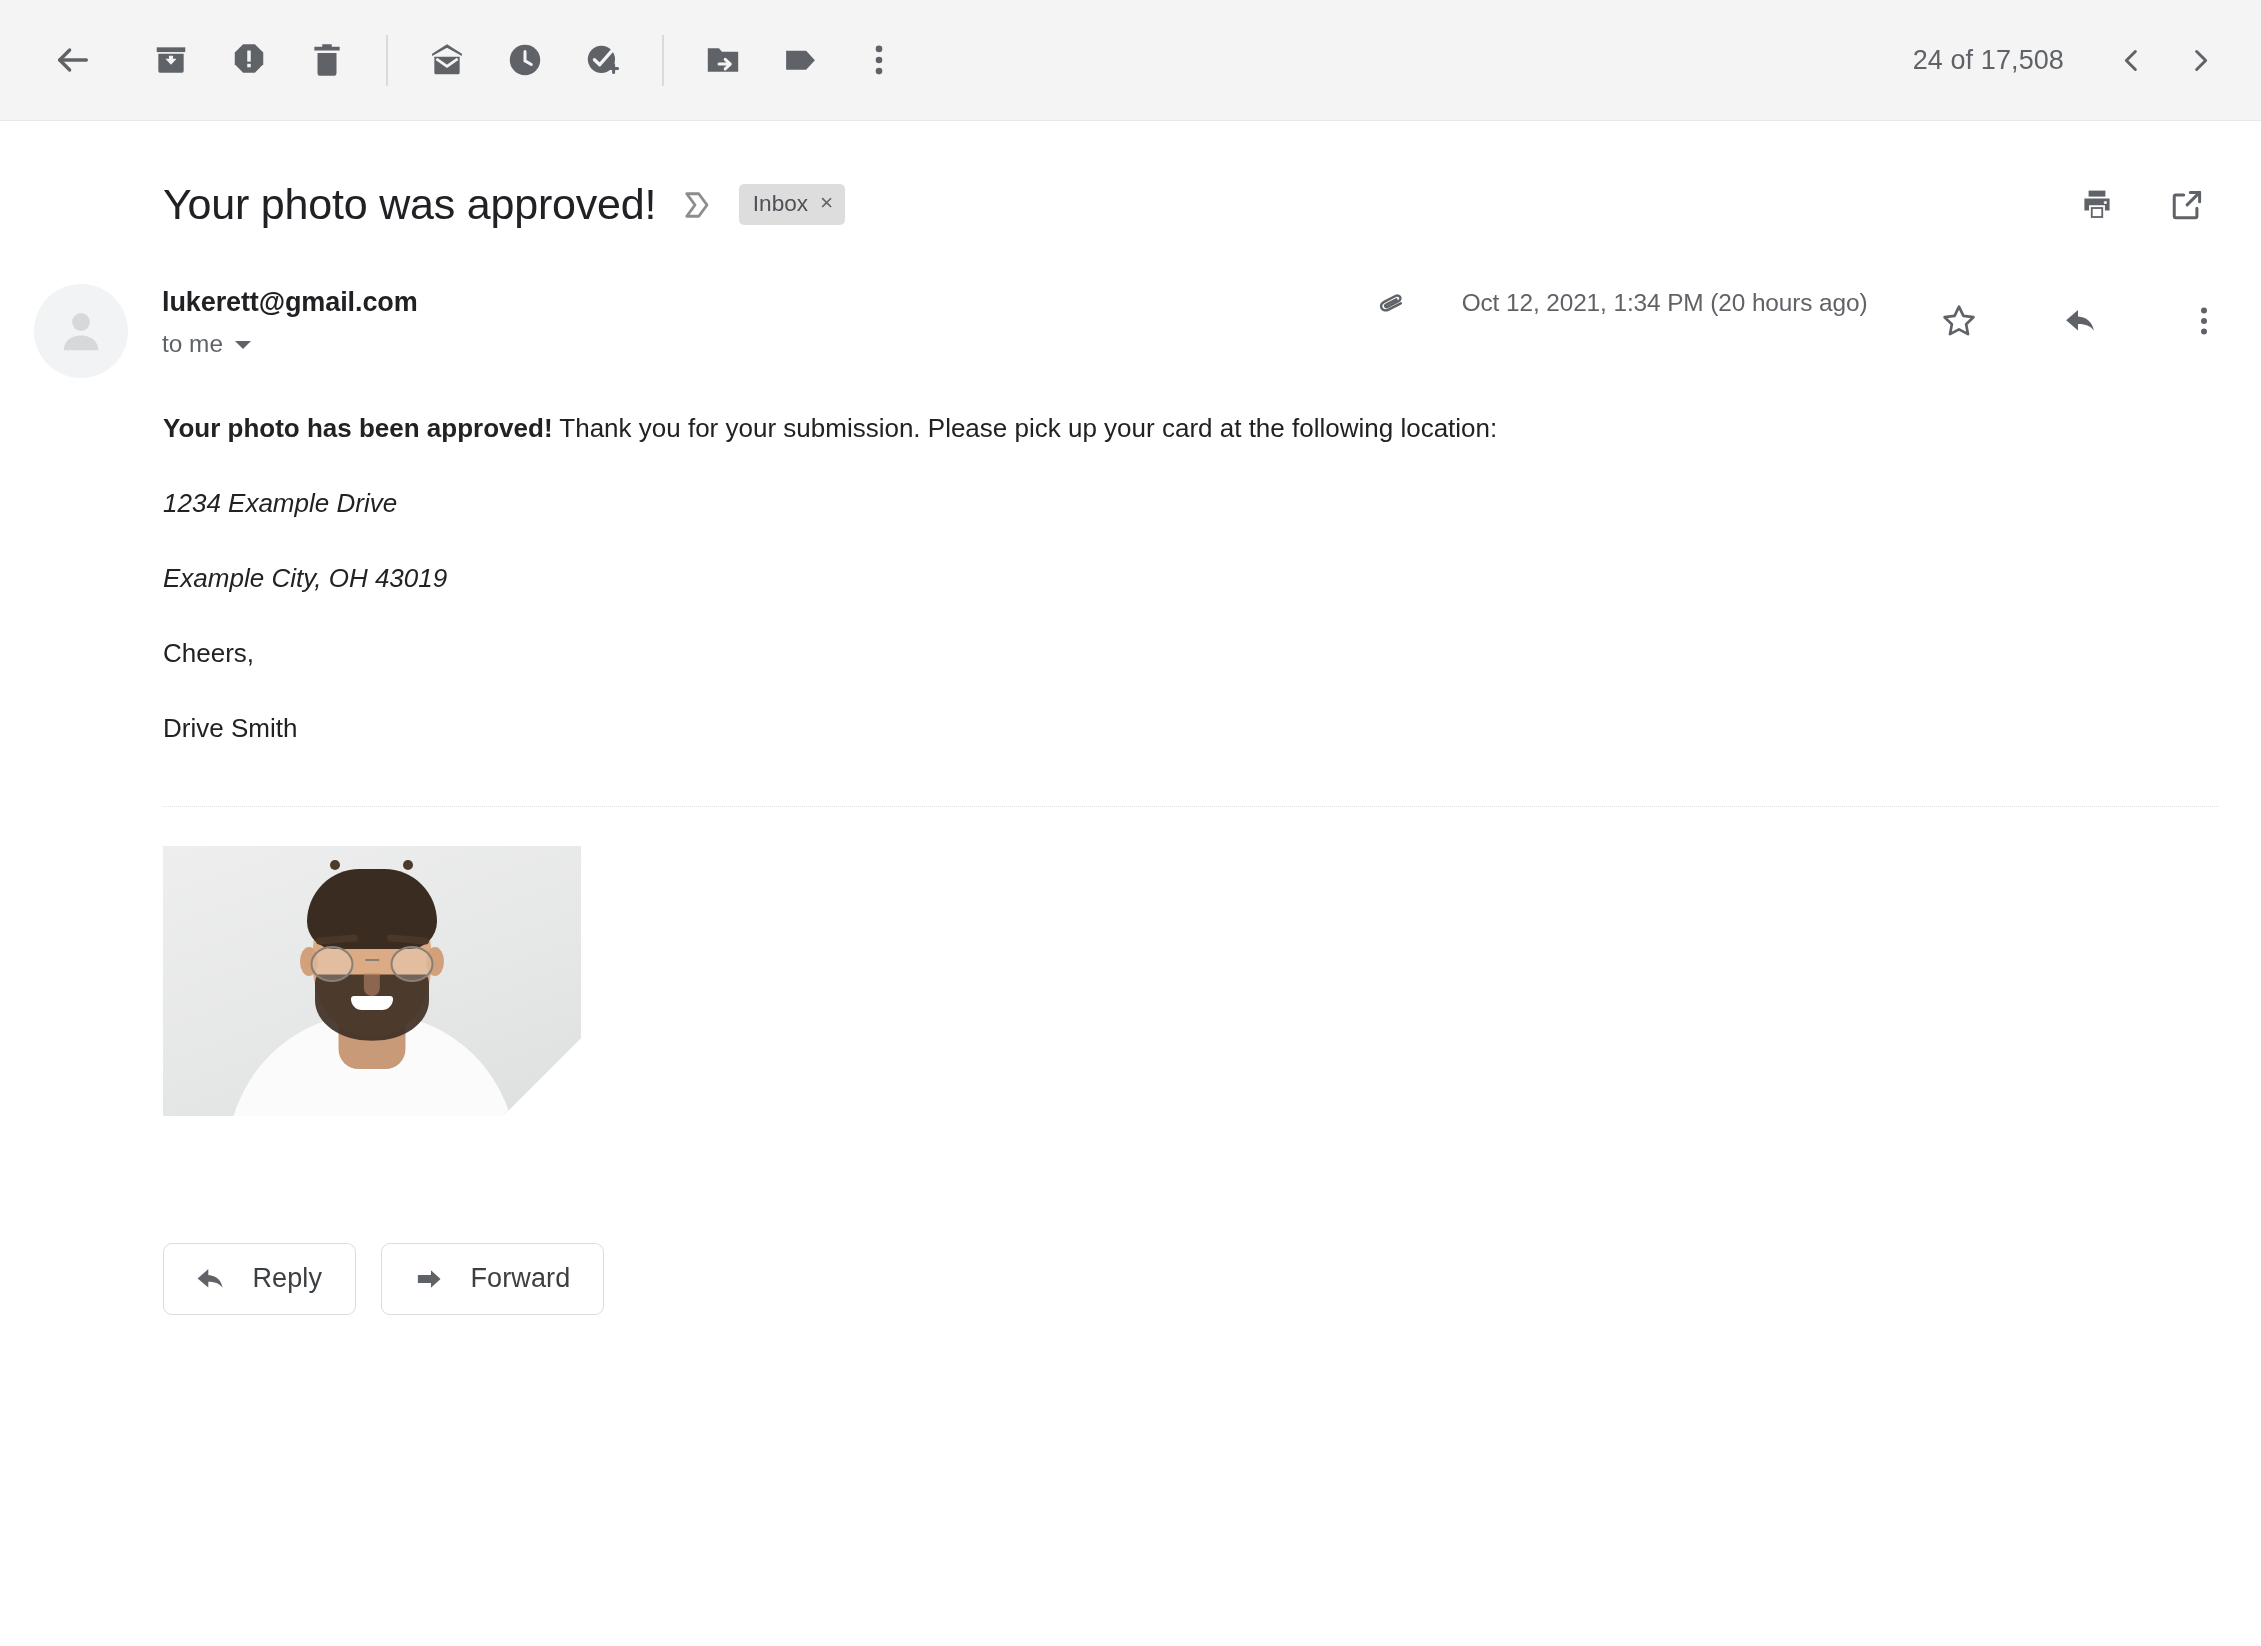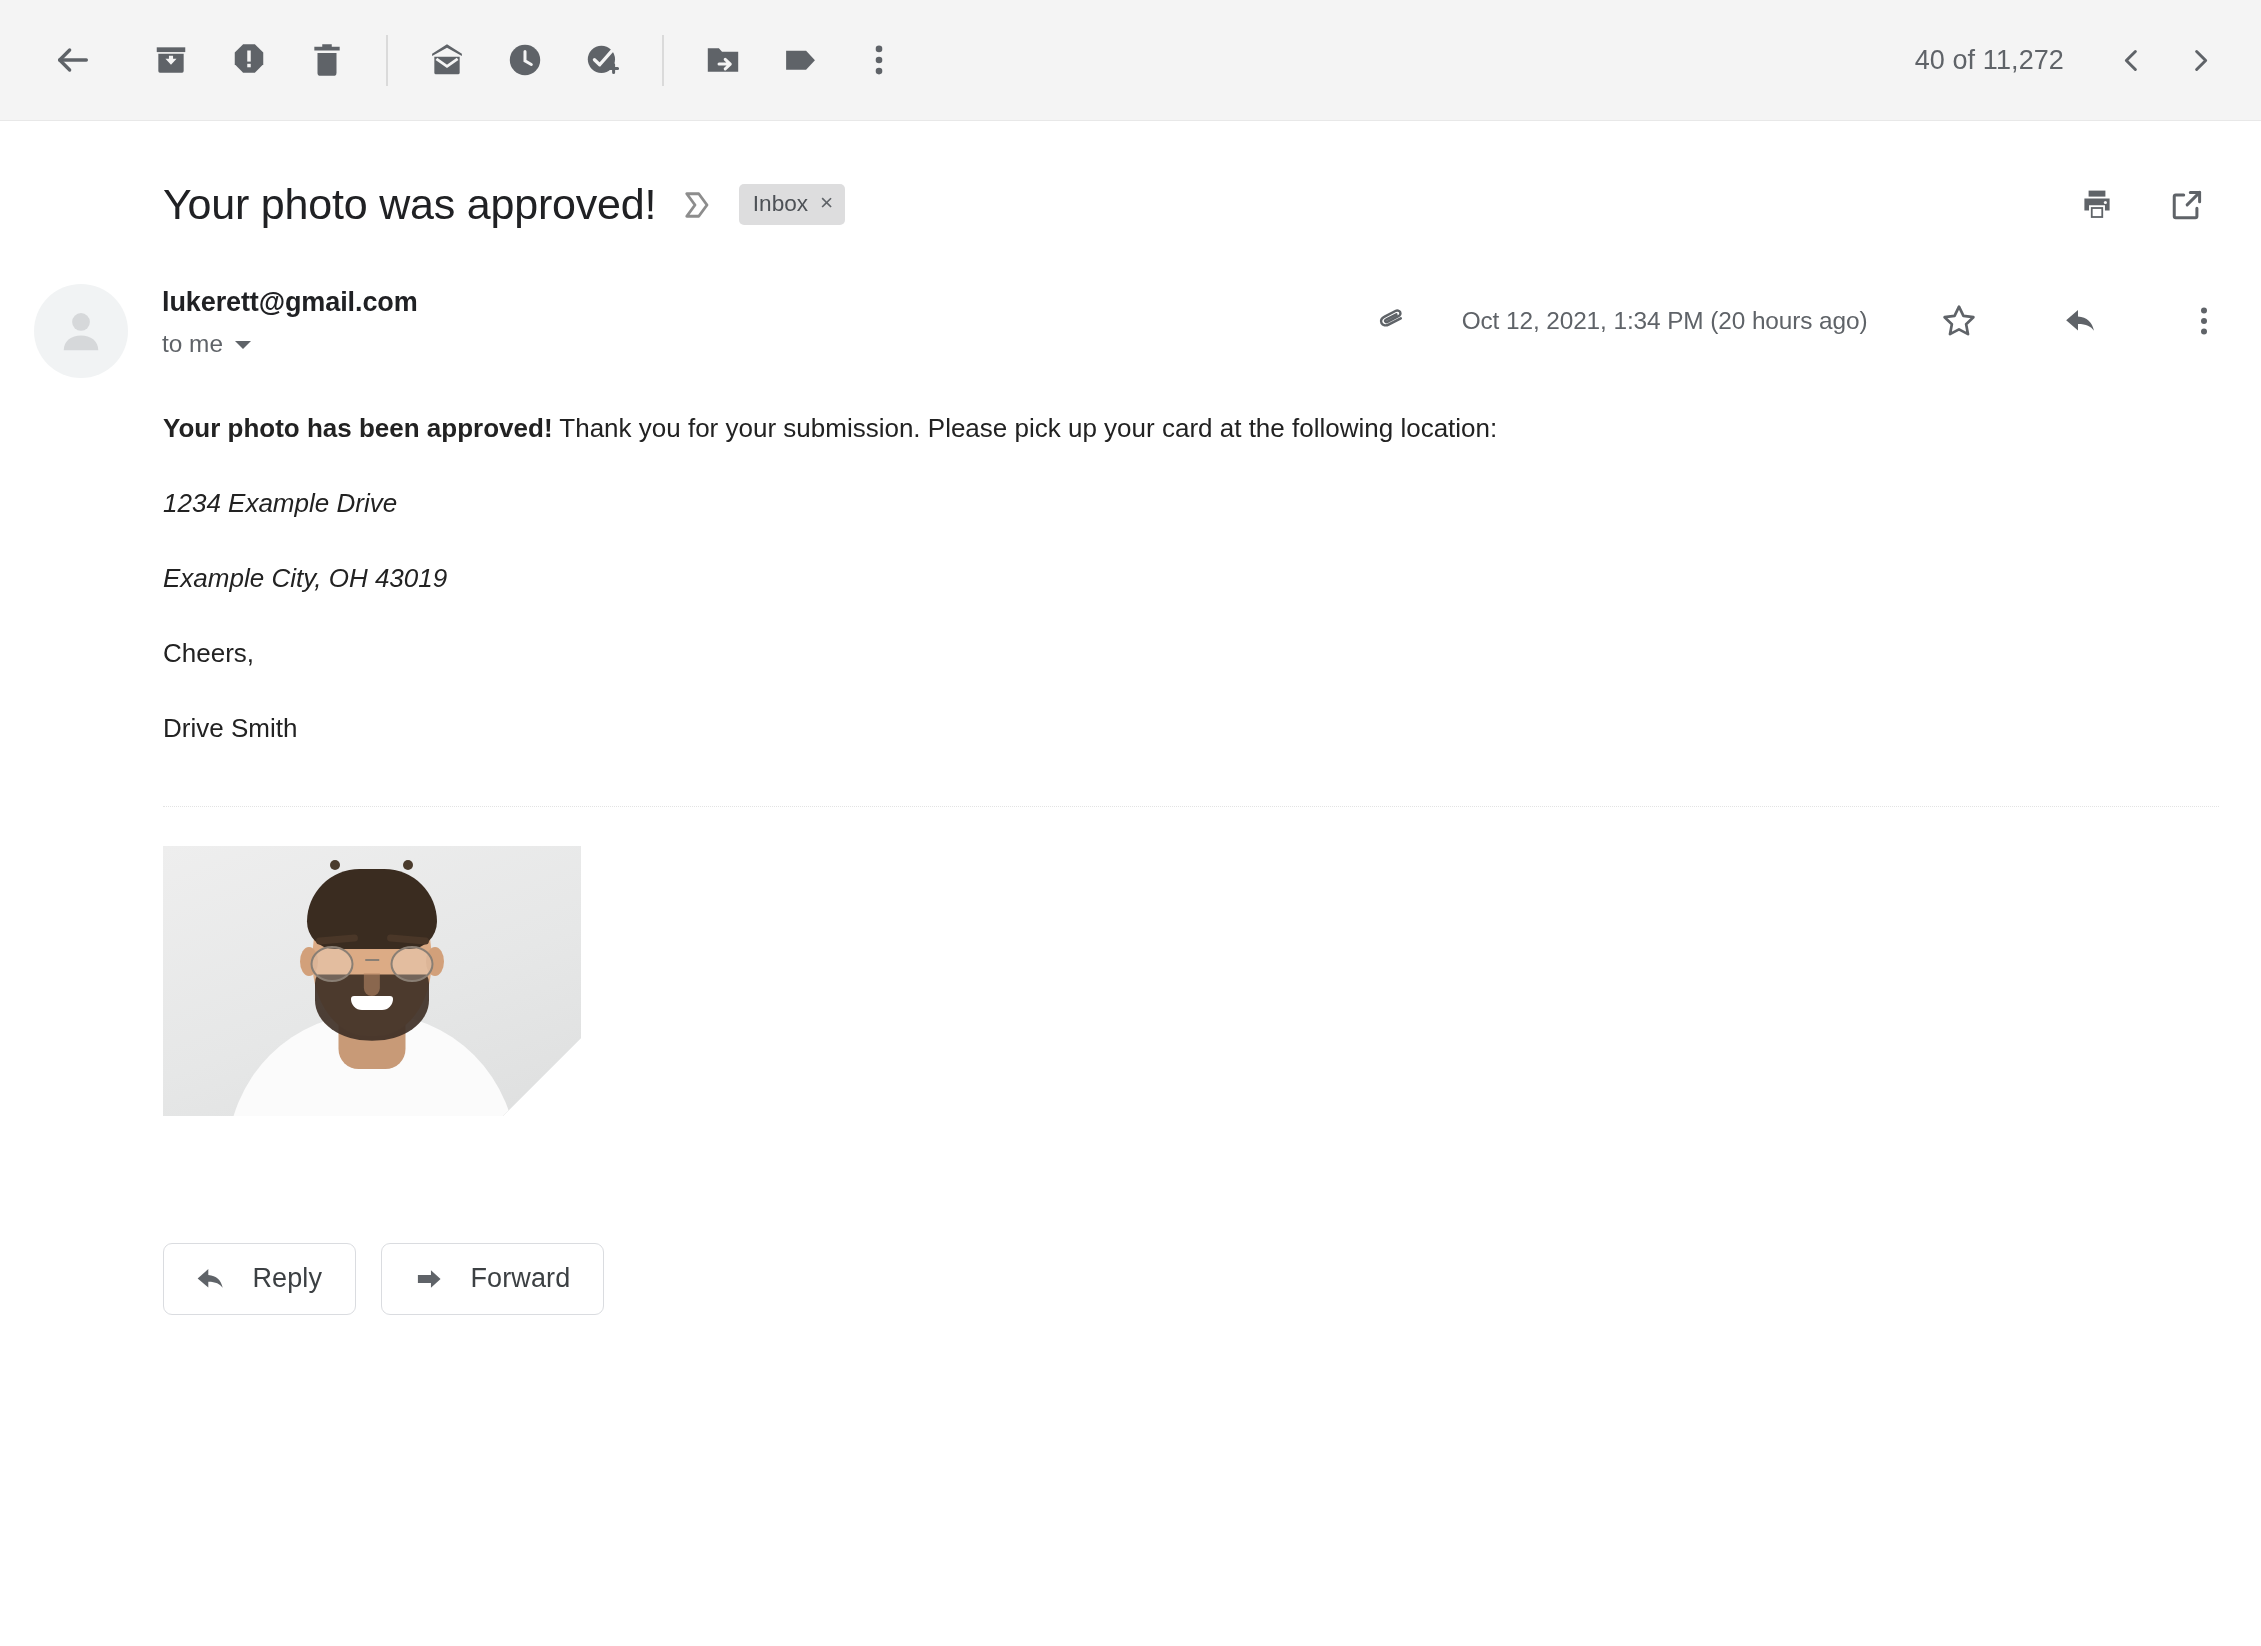--- a/index.html
+++ b/index.html
@@ -151,21 +151,21 @@
   .caret-down {
     width: 0; height: 0;
     border-left: 8.1px solid transparent;
     border-right: 8.1px solid transparent;
     border-top: 8.1px solid #5f6368;
     margin-top: 2.7px;
   }
   .sender-right {
     margin-left: auto;
     display: flex;
-    align-items: center;
+    align-items: flex-start;
     padding-top: 9px;
     gap: 36px;
   }
   .attach-ind { margin-right: 20px; display:flex; align-items:center; }
   .date-text {
     font-size: 24.4px;
     color: #5f6368;
     white-space: nowrap;
     letter-spacing: -0.1px;
   }
@@ -447,21 +447,21 @@
     <div class="tb-btn">
       <svg width="38" height="38" viewBox="0 0 24 24" fill="#5f6368">
         <circle cx="12" cy="5" r="2.1"></circle>
           <circle cx="12" cy="12" r="2.1"></circle>
           <circle cx="12" cy="19" r="2.1"></circle>
       </svg>
     </div>
   </div>
 
   <div class="tb-right">
-    <div class="count-text">40 of 11,272</div>
+    <div class="count-text">24 of 17,508</div>
     <div class="nav-btn">
       <svg width="31" height="31" viewBox="0 0 24 24" fill="none" stroke="#5f6368" stroke-width="2.3" stroke-linecap="round" stroke-linejoin="round">
         <polyline points="15,5 8,12 15,19"></polyline>
       </svg>
     </div>
     <div class="nav-btn">
       <svg width="31" height="31" viewBox="0 0 24 24" fill="none" stroke="#5f6368" stroke-width="2.3" stroke-linecap="round" stroke-linejoin="round">
         <polyline points="9,5 16,12 9,19"></polyline>
       </svg>
     </div>

